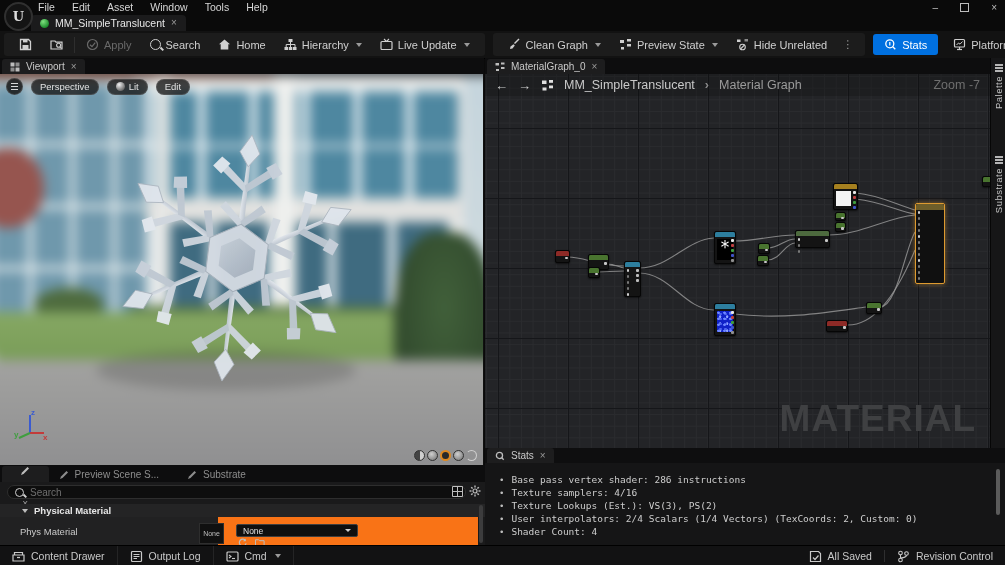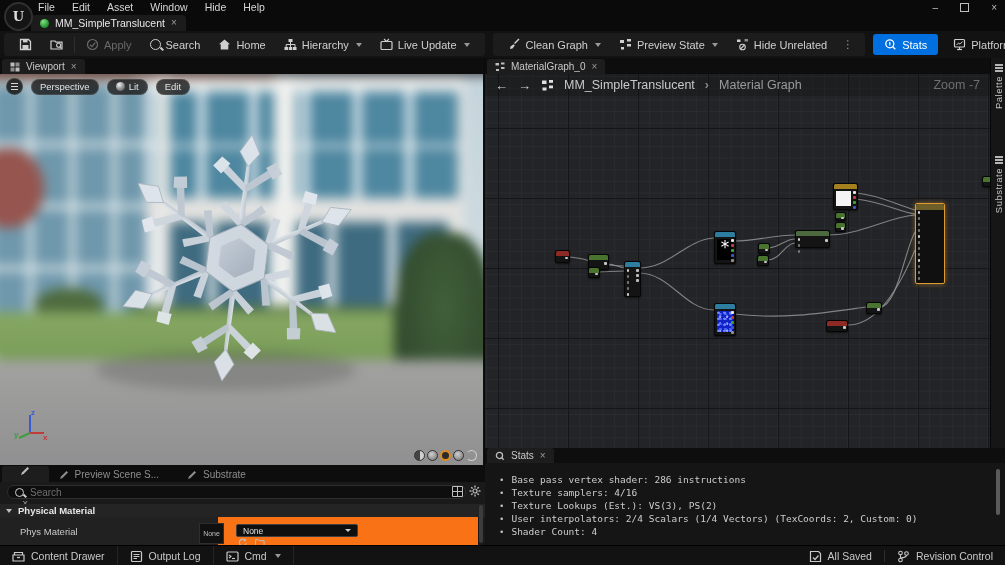--- a/index.html
+++ b/index.html
@@ -126,21 +126,21 @@
   .stats-scroll{position:absolute;right:5px;top:6px;width:4px;height:46px;border-radius:2px;background:#5b5b5b;}
 
   
   #details-panel{position:absolute;left:0;top:465px;width:485px;height:80px;background:#1a1a1b;}
   #details-panel .tabstrip{height:17px;}
   .search-row{position:absolute;left:0;top:17px;right:0;height:19px;background:#1a1a1b;display:flex;align-items:center;}
   .search-box{position:absolute;left:7px;top:3px;width:443px;height:12px;background:#0e0e0e;border:1px solid #2e2e2e;border-radius:7px;
               display:flex;align-items:center;gap:6px;padding:0 7px;color:#6f6f6f;font-size:10px;}
   .sr-icons{position:absolute;right:4px;top:3px;display:flex;gap:6px;align-items:center;}
   .sect-header{position:absolute;left:0;top:39px;width:478px;height:13px;background:#242425;display:flex;align-items:center;gap:6px;
-               padding:0 6px;font-size:9.5px;font-weight:bold;color:#e6e6e6;}
+               padding:0 22px;font-size:9.5px;font-weight:bold;color:#e6e6e6;}
   .tri-down{width:0;height:0;border-left:3.5px solid transparent;border-right:3.5px solid transparent;border-top:4.5px solid #bdbdbd;}
   .prop-row{position:absolute;left:0;top:52px;width:478px;bottom:0;background:#f97316;}
   .prop-label-cell{position:absolute;left:0;top:0;width:198px;bottom:0;background:#212122;color:#c9c9c9;font-size:9.5px;
                    display:flex;align-items:center;padding-left:20px;}
   .prop-thumb{position:absolute;left:199px;top:6px;width:23px;height:19px;background:#101010;border:1px solid #2e2e2e;
               color:#bdbdbd;font-size:7px;display:flex;align-items:center;justify-content:center;}
   .prop-dd{position:absolute;left:236px;top:7px;width:108px;height:11px;background:#0f0f0f;border:1px solid #3f3f3f;border-radius:2px;
            display:flex;align-items:center;justify-content:space-between;padding:0 6px;font-size:8.5px;color:#e0e0e0;}
   .dd-caret{width:0;height:0;border-left:3px solid transparent;border-right:3px solid transparent;border-top:3.5px solid #cfcfcf;}
   .prop-icons{position:absolute;left:238px;top:21px;display:flex;gap:8px;}
@@ -164,21 +164,21 @@
 
 <div id="app">
 
   <div id="titlebar">
     <div id="ue-logo">U</div>
     <div class="menus">
       <span>File</span>
       <span>Edit</span>
       <span>Asset</span>
       <span>Window</span>
-      <span>Hide</span>
+      <span>Tools</span>
       <span>Help</span>
     </div>
     <div class="winctl">
       <span>–</span>
       <span class="win-restore"></span>
       <span>×</span>
     </div>
   </div>
 
   <div id="assettabs">
@@ -530,20 +530,21 @@
             <i class="pin pl" style="top: 49px; background: rgb(122, 122, 122);"></i>
             <i class="pin pl" style="top: 55px; background: rgb(207, 207, 207);"></i>
             <i class="pin pl" style="top: 61px; background: rgb(122, 122, 122);"></i>
             <i class="pin pl" style="top: 67px; background: rgb(122, 122, 122);"></i>
             <i class="pin pl" style="top: 73px; background: rgb(122, 122, 122);"></i>
           </div>
           <div class="gnode k-green" style="left: 497px; top: 102px; width: 12px; height: 9px;">
             <div class="nt"></div>
           </div>
         </div>
+      <div id="watermark">MATERIAL</div>
       <div id="breadcrumb">
         <span class="nav-arrow">←</span>
         <span class="nav-arrow">→</span>
         <svg class="ticon" viewBox="0 0 13 13">
             <rect x="1" y="1.5" width="4.5" height="3.5" fill="#e0e0e0"></rect>
             <rect x="8" y="1" width="4" height="2.8" fill="#e0e0e0"></rect>
             <rect x="8" y="6.5" width="4" height="2.8" fill="#e0e0e0"></rect>
             <rect x="1.5" y="8.5" width="4" height="3" fill="#e0e0e0"></rect>
           </svg>
         <span class="bc-asset">MM_SimpleTranslucent</span>

